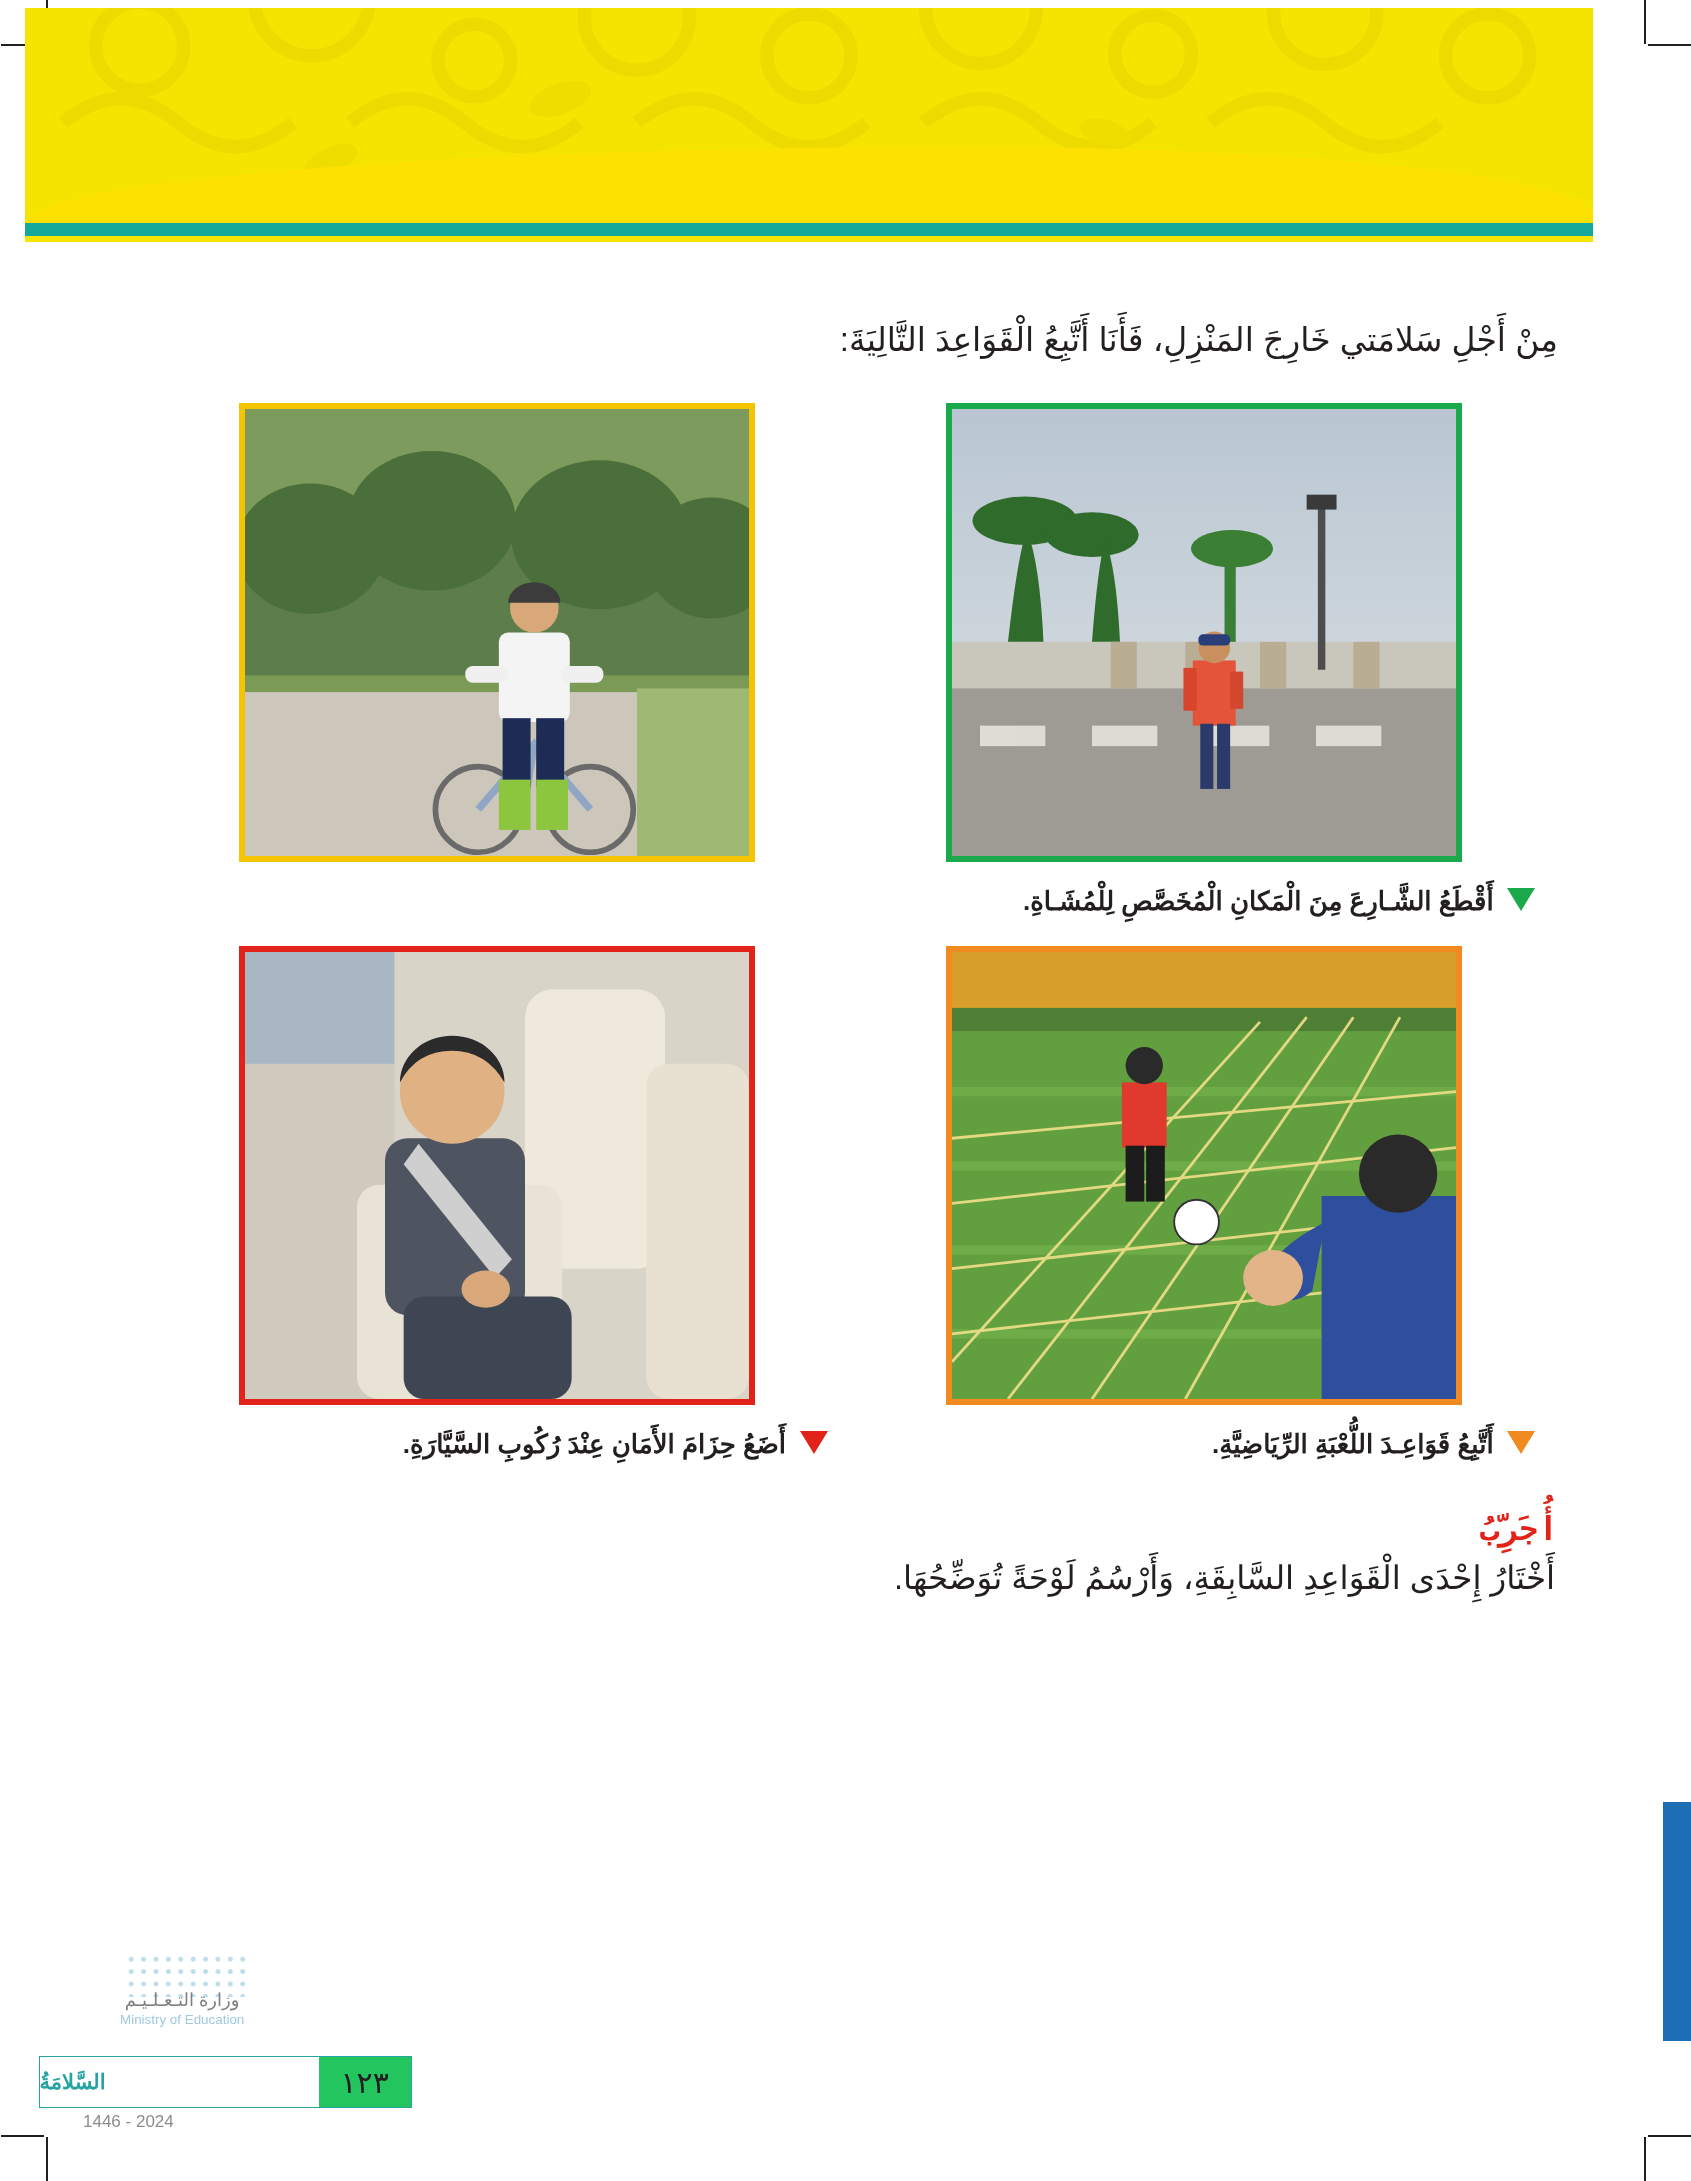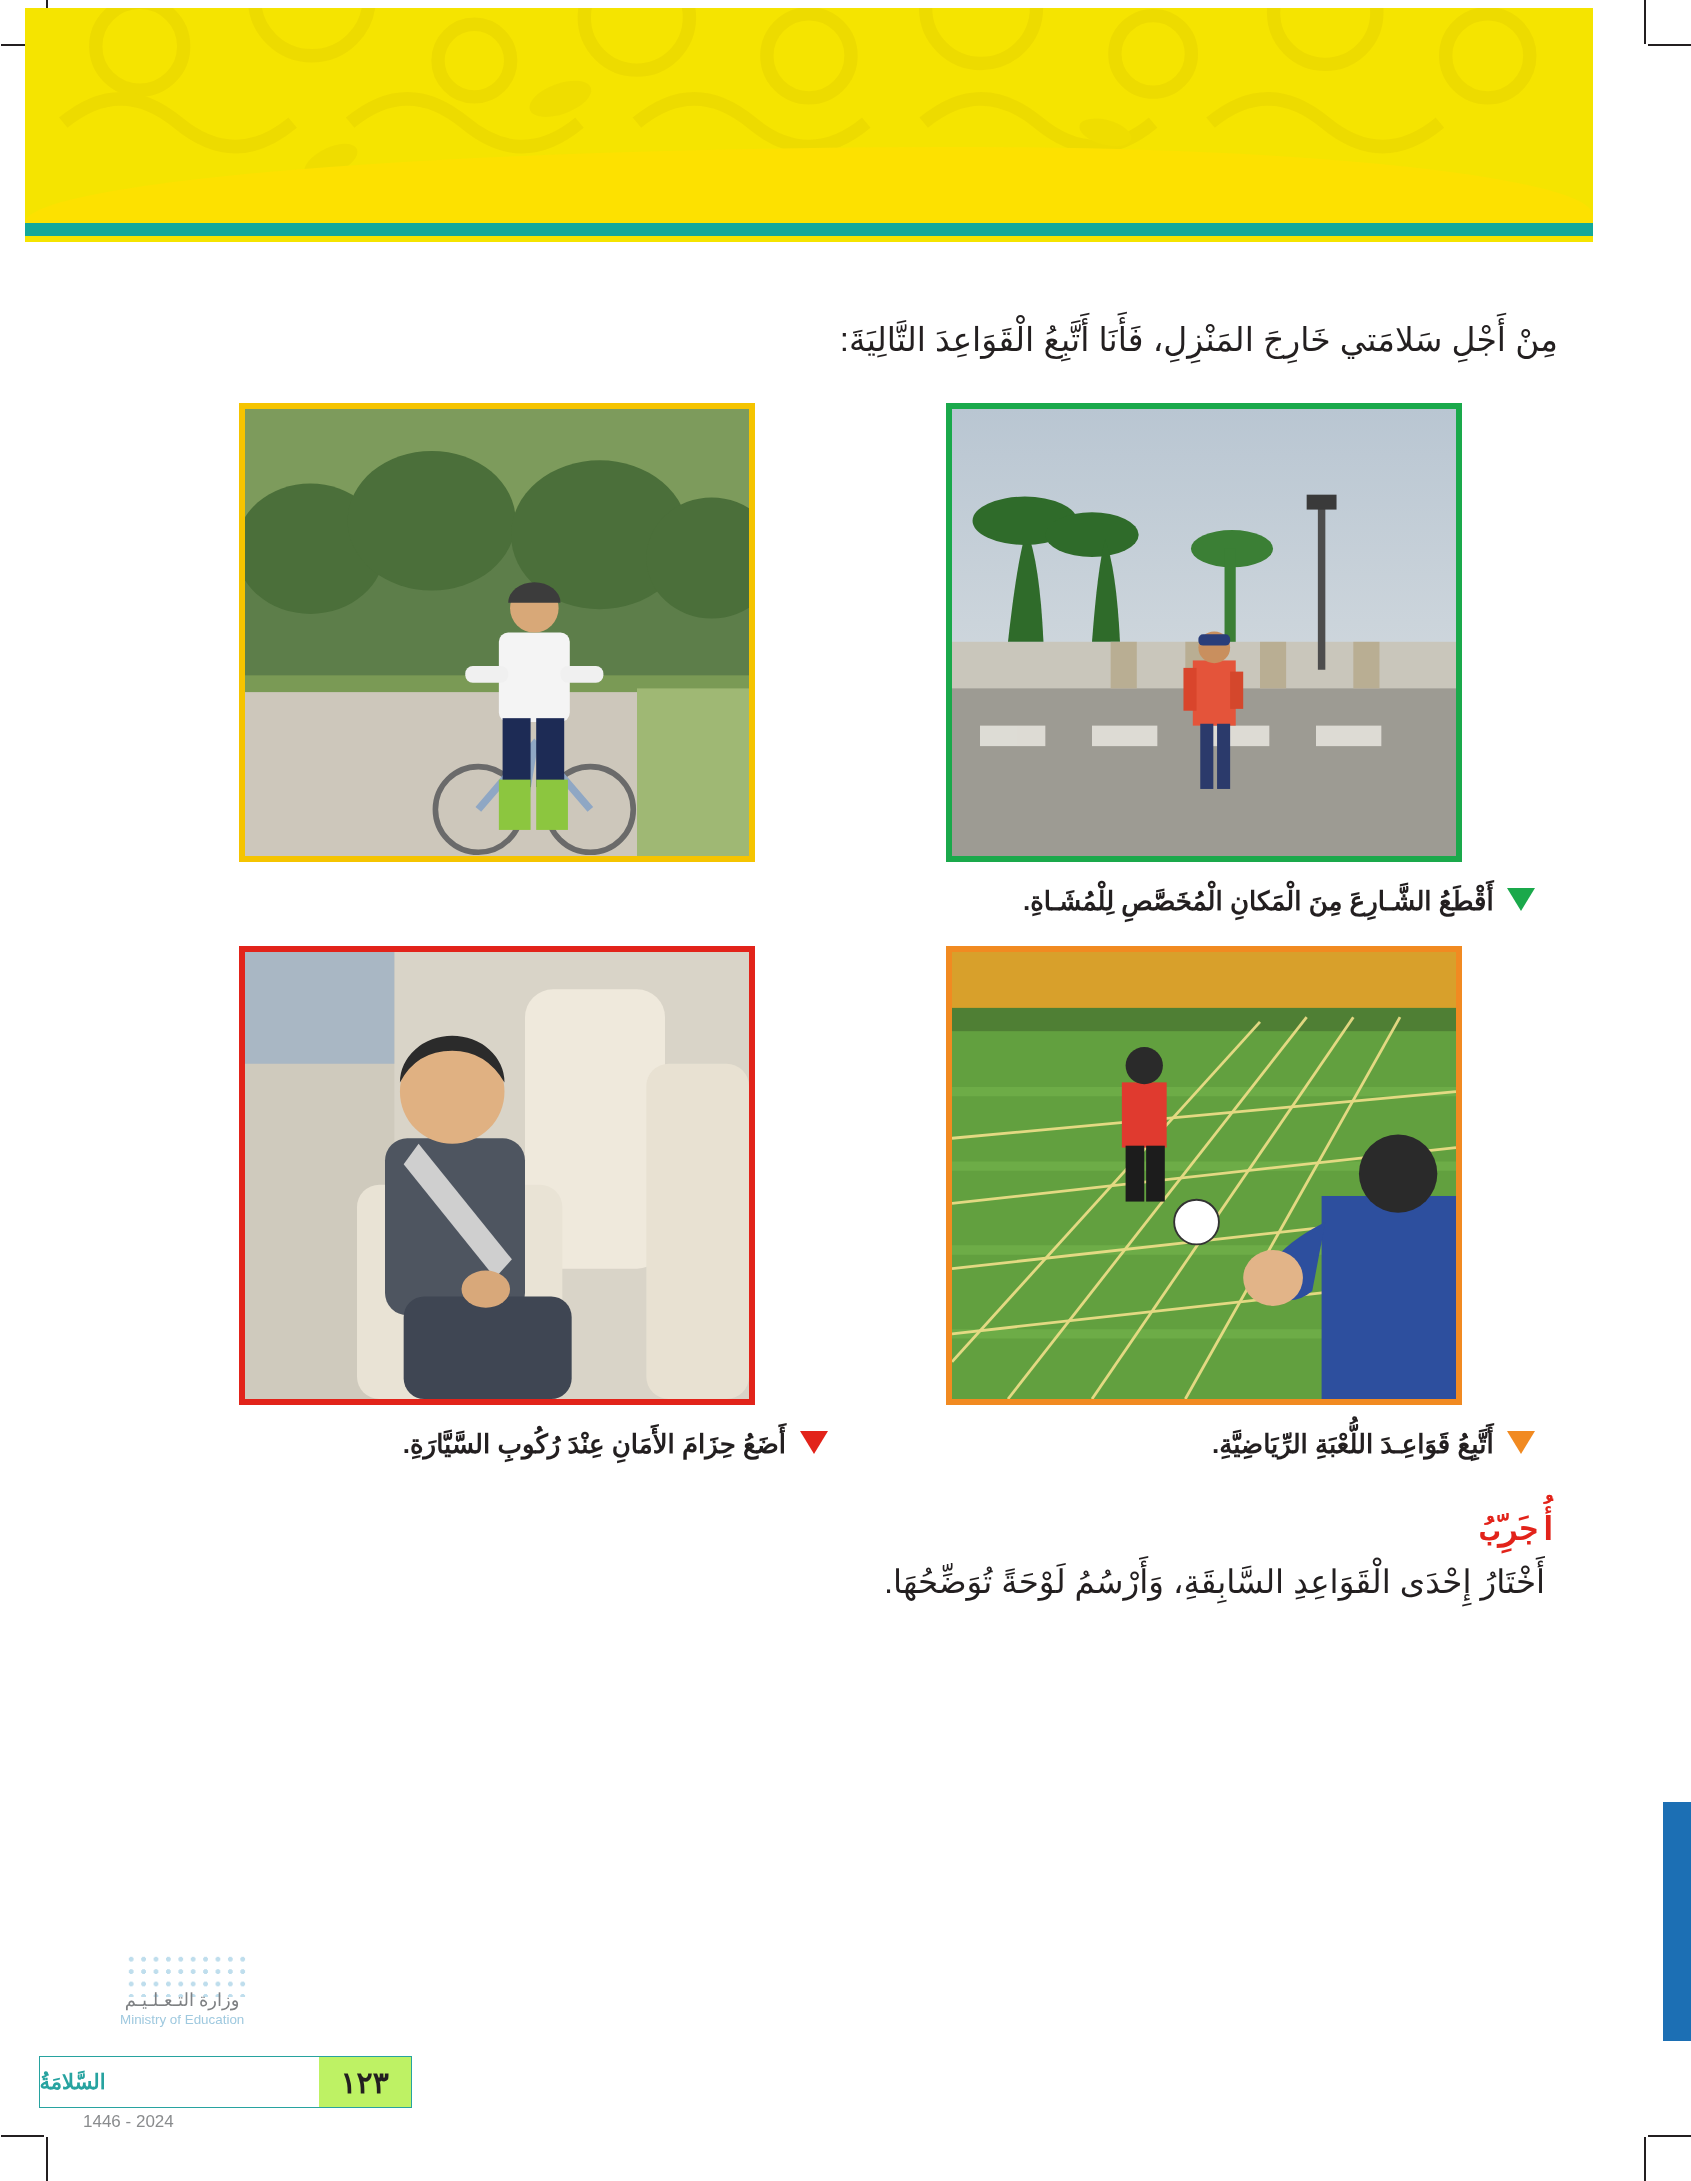--- a/index.html
+++ b/index.html
@@ -141,38 +141,38 @@
     font-weight:bold;
     margin:21px 0 9.6px 0;
     direction:rtl;
     font-family:Liberation Mono, monospace;
   }
   .try-text{
     text-align:right;
     font-size:32.5px;
     color:#231f20;
     direction:rtl;
-    margin:13px;
+    margin:3px;
   }
 
   
   .footer{
     position:absolute;left:29px;bottom:67px;width:411px;height:115px;
   }
   .footer-box{
     position:absolute;left:9.6px;top:57px;width:373px;height:52px;
     border:1.9px solid #27a3a0;
     box-sizing:border-box;
     display:flex;flex-direction:row-reverse;align-items:center;
   }
   .page-num{
     width:92px;height:100%;
-    background:#bef264;
+    background:#22c55e;
     color:#231f20;
-    font-size:30px;font-weight:bold;
+    font-size:30px;font-weight:normal;
     display:flex;align-items:center;justify-content:center;
     order:2;
   }
   .footer-label{
     flex:1;height:100%;
     display:flex;align-items:center;justify-content:flex-end;
     padding-right:11px;
     direction:rtl;
     color:#27a3a0;
     font-size:21px;font-weight:bold;

